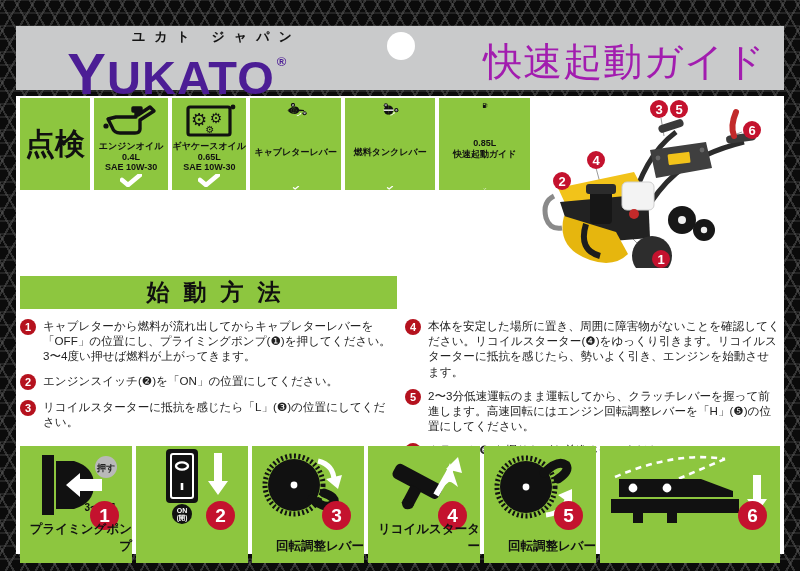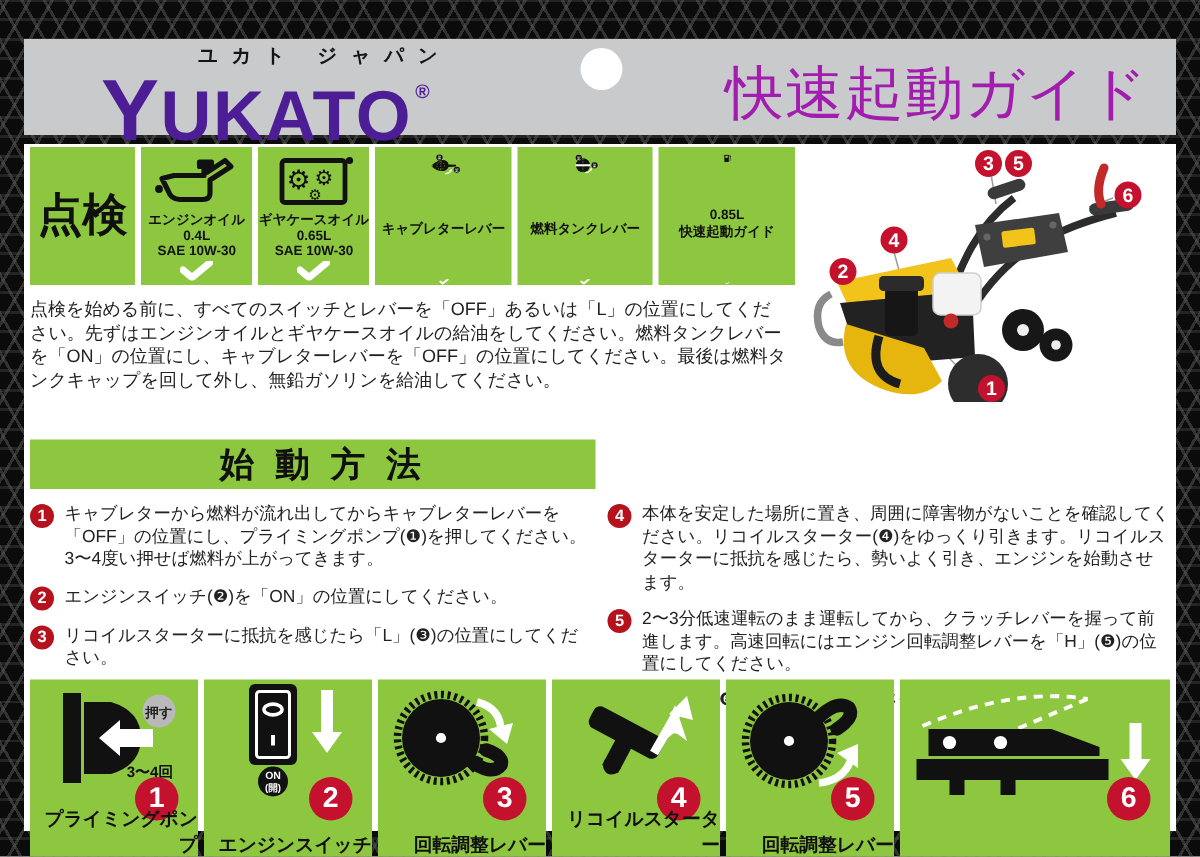--- a/index.html
+++ b/index.html
@@ -30,31 +30,31 @@
   .inspect-title .jp{font-size:30px;font-weight:900;color:#101010;line-height:1.08;}
   .ibox{flex:1;padding-top:5px;}
   .ibox.wide{flex:1.22;gap:28px;}
   .ilines{font-size:9px;font-weight:bold;color:#111;text-align:center;line-height:1.18;margin-top:2px;}
   .check{margin-top:1px;}
   
   .note{width:506px;font-size:12px;line-height:15.6px;color:#222;margin-top:9px;letter-spacing:0px;}
   
   .machine-area{flex:1;height:170px;position:relative;}
   
-  .banner{margin-top:25px;width:377px;height:33px;background:#8dc63f;display:flex;align-items:center;justify-content:center;}
+  .banner{margin-top:8px;width:377px;height:33px;background:#8dc63f;display:flex;align-items:center;justify-content:center;}
   .banner span{font-size:23px;font-weight:900;color:#101010;letter-spacing:14px;padding-left:24px;}
   
   .steps{display:grid;grid-template-columns:1fr 1fr;column-gap:10px;margin-top:9px;height:112px;}
   .step{display:flex;align-items:flex-start;margin-bottom:9px;}
   .bullet{flex:0 0 16px;height:16px;border-radius:50%;background:#b5121e;color:#fff;font-size:11px;font-weight:bold;
     display:flex;align-items:center;justify-content:center;margin-right:7px;margin-top:1px;}
   .stext{font-size:11.6px;line-height:15.2px;color:#222;}
   
   .bottom-row{display:flex;gap:4px;margin-top:6px;height:127px;}
-  .bbox{background:#8dc63f;position:relative;flex:0 0 112px;box-sizing:border-box;}
+  .bbox{background:#8dc63f;position:relative;flex:0 0 112px;box-sizing:border-box;margin-top:10px;}
   .bbox.wide{flex:1;}
   .bicon{height:80px;display:flex;align-items:center;justify-content:center;}
   .bnum{position:absolute;right:13px;bottom:33px;width:29px;height:29px;border-radius:50%;background:#c4122e;
     color:#fff;font-size:19px;font-weight:900;display:flex;align-items:center;justify-content:center;}
   .blabel{position:absolute;left:0;right:0;bottom:8px;text-align:right;font-size:12.5px;font-weight:bold;color:#111;}
   svg text{font-family:"Liberation Sans","DejaVu Sans",sans-serif;}
 </style>
 </head>
 <body>
 
@@ -167,21 +167,20 @@
             <div class="ilines">
               <div>0.85L</div>
               <div>快速起動ガイド</div>
             </div>
             <svg class="check" width="22" height="13" viewBox="0 0 22 13">
               <polyline points="2,6 8,11 20,1" fill="none" stroke="#fff" stroke-width="4.6" stroke-linecap="round" stroke-linejoin="round"></polyline>
             </svg>
           </div>
         </div>
 
-        <div class="note">点検を始める前に、すべてのスイッチとレバーを「OFF」あるいは「L」の位置にしてください。先ずはエンジンオイルとギヤケースオイルの給油をしてください。燃料タンクレバーを「ON」の位置にし、キャブレターレバーを「OFF」の位置にしてください。最後は燃料タンクキャップを回して外し、無鉛ガソリンを給油してください。</div>
       </div>
 
       <div class="machine-area">
         <svg width="250" height="170" viewBox="0 0 250 170">
 
           <line x1="131" y1="20" x2="134" y2="38" stroke="#9a9a9a" stroke-width="1"></line>
           <line x1="212" y1="34" x2="196" y2="40" stroke="#9a9a9a" stroke-width="1"></line>
           <line x1="66" y1="70" x2="72" y2="92" stroke="#9a9a9a" stroke-width="1"></line>
           <line x1="34" y1="91" x2="42" y2="104" stroke="#9a9a9a" stroke-width="1"></line>
           <line x1="124" y1="162" x2="100" y2="138" stroke="#9a9a9a" stroke-width="1"></line>
@@ -301,21 +300,20 @@
             <rect x="27" y="7" width="22" height="44" rx="2" fill="none" stroke="#fff" stroke-width="2"></rect>
             <ellipse cx="38" cy="19" rx="6" ry="3.6" fill="none" stroke="#fff" stroke-width="2.4"></ellipse>
             <line x1="38" y1="36" x2="38" y2="43" stroke="#fff" stroke-width="2.6"></line>
             <circle cx="38" cy="67" r="10" fill="#111"></circle>
             <text x="38" y="65.5" font-size="7" font-weight="bold" fill="#fff" text-anchor="middle">ON</text>
             <text x="38" y="73" font-size="6.4" font-weight="bold" fill="#fff" text-anchor="middle">(開)</text>
             <polygon points="70,6 78,6 78,34 84,34 74,48 64,34 70,34" fill="#fff"></polygon>
           </svg>
         </div>
         <div class="bnum">2</div>
-        <div class="blabel">エンジンスイッチ</div>
       </div>
 
       <div class="bbox">
         <div class="bicon">
           <svg width="96" height="78" viewBox="0 0 96 78">
             <circle cx="34" cy="38" r="26" fill="#111"></circle>
             <circle cx="34" cy="38" r="29" fill="none" stroke="#111" stroke-width="5" stroke-dasharray="2 2.4"></circle>
             <circle cx="34" cy="38" r="3.4" fill="#fff"></circle>
             <path d="M52 52 Q68 64 74 56 Q76 50 64 46" fill="none" stroke="#111" stroke-width="9" stroke-linecap="round"></path>
             <path d="M58 14 Q74 18 74 34" fill="none" stroke="#fff" stroke-width="5"></path>

